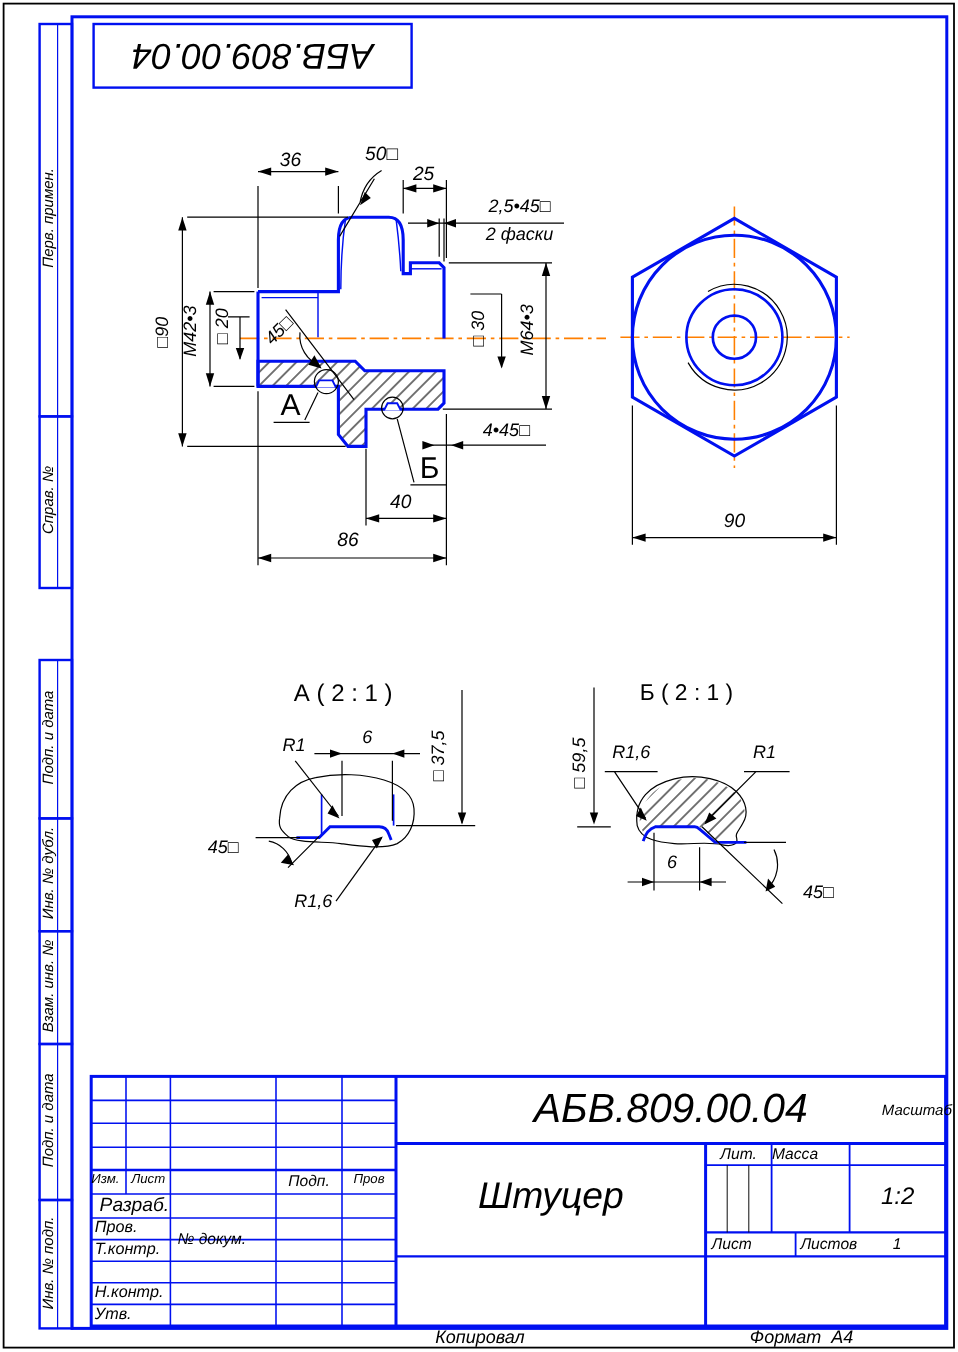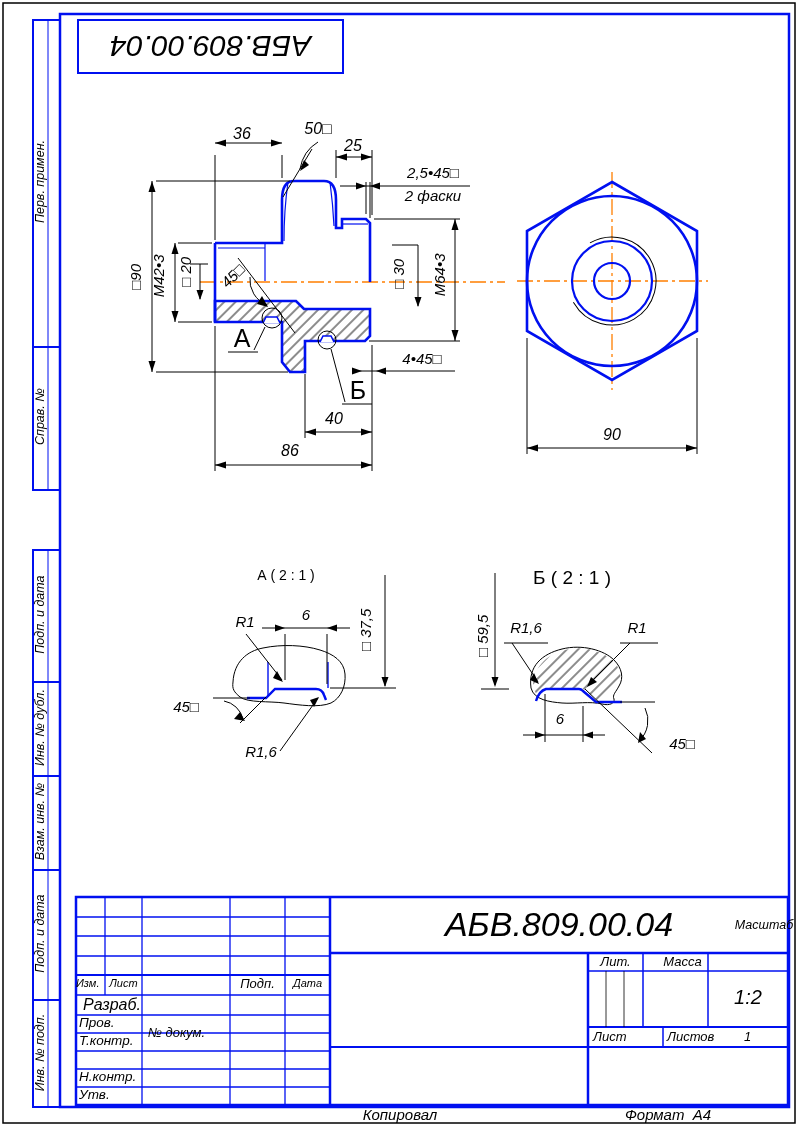--- a/index.html
+++ b/index.html
@@ -225,47 +225,48 @@
 <div class="t c" style="left:371px;top:266px;width:56px;font-size:15px;transform:rotate(-90deg);">□ 30</div>
 <div class="t c" style="left:402px;top:267px;width:76px;font-size:15px;transform:rotate(-90deg);">М64•3</div>
 <div class="t c" style="left:392px;top:351px;width:60px;font-size:15px;">4•45□</div>
 <div class="t c" style="left:314px;top:411px;width:40px;font-size:16px;">40</div>
 <div class="t c" style="left:270px;top:443px;width:40px;font-size:16px;">86</div>
 <div class="t c u" style="left:228px;top:325px;width:28px;font-size:25px;">А</div>
 <div class="t c u" style="left:344px;top:377px;width:28px;font-size:25px;">Б</div>
 
 <div class="t c" style="left:592px;top:427px;width:40px;font-size:16px;">90</div>
 
-<div class="t c u" style="left:216px;top:568px;width:140px;font-size:14px;">А ( 2 : 1 )</div>
+<div class="t c u" style="left:216px;top:568px;width:140px;font-size:20px;">А ( 2 : 1 )</div>
 <div class="t c" style="left:228px;top:614px;width:34px;font-size:15px;">R1</div>
 <div class="t c" style="left:294px;top:607px;width:24px;font-size:15px;">6</div>
 <div class="t c" style="left:328px;top:622px;width:76px;font-size:15px;transform:rotate(-90deg);">□ 37,5</div>
 <div class="t c" style="left:166px;top:699px;width:40px;font-size:15px;">45□</div>
 <div class="t c" style="left:238px;top:744px;width:46px;font-size:15px;">R1,6</div>
 
 <div class="t c u" style="left:502px;top:568px;width:140px;font-size:19px;">Б ( 2 : 1 )</div>
 <div class="t c" style="left:445px;top:628px;width:76px;font-size:15px;transform:rotate(-90deg);">□ 59,5</div>
 <div class="t c" style="left:503px;top:620px;width:46px;font-size:15px;">R1,6</div>
 <div class="t c" style="left:620px;top:620px;width:34px;font-size:15px;">R1</div>
 <div class="t c" style="left:548px;top:711px;width:24px;font-size:15px;">6</div>
 <div class="t c" style="left:660px;top:736px;width:44px;font-size:15px;">45□</div>
 
 <div class="t c" style="left:330px;top:907px;width:458px;font-size:34px;">АБВ.809.00.04</div>
+<div class="t c" style="left:330px;top:981px;width:258px;font-size:31px;">Штуцер</div>
 <div class="t c" style="left:76px;top:978px;width:19px;font-size:11px;">Изм.</div>
 <div class="t c" style="left:105px;top:978px;width:37px;font-size:11px;">Лист</div>
 <div class="t c" style="left:142px;top:1026px;width:69px;font-size:13px;">№ докум.</div>
 <div class="t c" style="left:230px;top:977px;width:55px;font-size:13px;">Подп.</div>
-<div class="t c" style="left:285px;top:978px;width:45px;font-size:11px;">Дата</div>
+<div class="t c" style="left:285px;top:978px;width:45px;font-size:11px;">Пров</div>
 <div class="t" style="left:83px;top:997px;font-size:16px;">Разраб.</div>
 <div class="t" style="left:79px;top:1016px;font-size:13.5px;">Пров.</div>
 <div class="t" style="left:79px;top:1034px;font-size:13.5px;">Т.контр.</div>
 <div class="t" style="left:79px;top:1070px;font-size:13.5px;">Н.контр.</div>
 <div class="t" style="left:79px;top:1088px;font-size:13.5px;">Утв.</div>
 <div class="t c" style="left:588px;top:955px;width:55px;font-size:13px;">Лит.</div>
-<div class="t c" style="left:643px;top:955px;width:79px;font-size:13px;text-align:center;">Масса</div>
+<div class="t c" style="left:623px;top:955px;width:79px;font-size:13px;text-align:center;">Масса</div>
 <div class="t c" style="left:708px;top:919px;width:80px;font-size:12.5px;margin-left:16px;">Масштаб</div>
 <div class="t c" style="left:708px;top:987px;width:80px;font-size:20px;">1:2</div>
 <div class="t" style="left:593px;top:1030px;font-size:13px;">Лист</div>
 <div class="t" style="left:667px;top:1030px;font-size:13px;">Листов</div>
 <div class="t" style="left:744px;top:1030px;font-size:13px;">1</div>
 
 <div class="t c" style="left:340px;top:1107px;width:120px;font-size:15px;">Копировал</div>
 <div class="t c" style="left:608px;top:1107px;width:120px;font-size:15px;">Формат  А4</div>
 
 </div>

